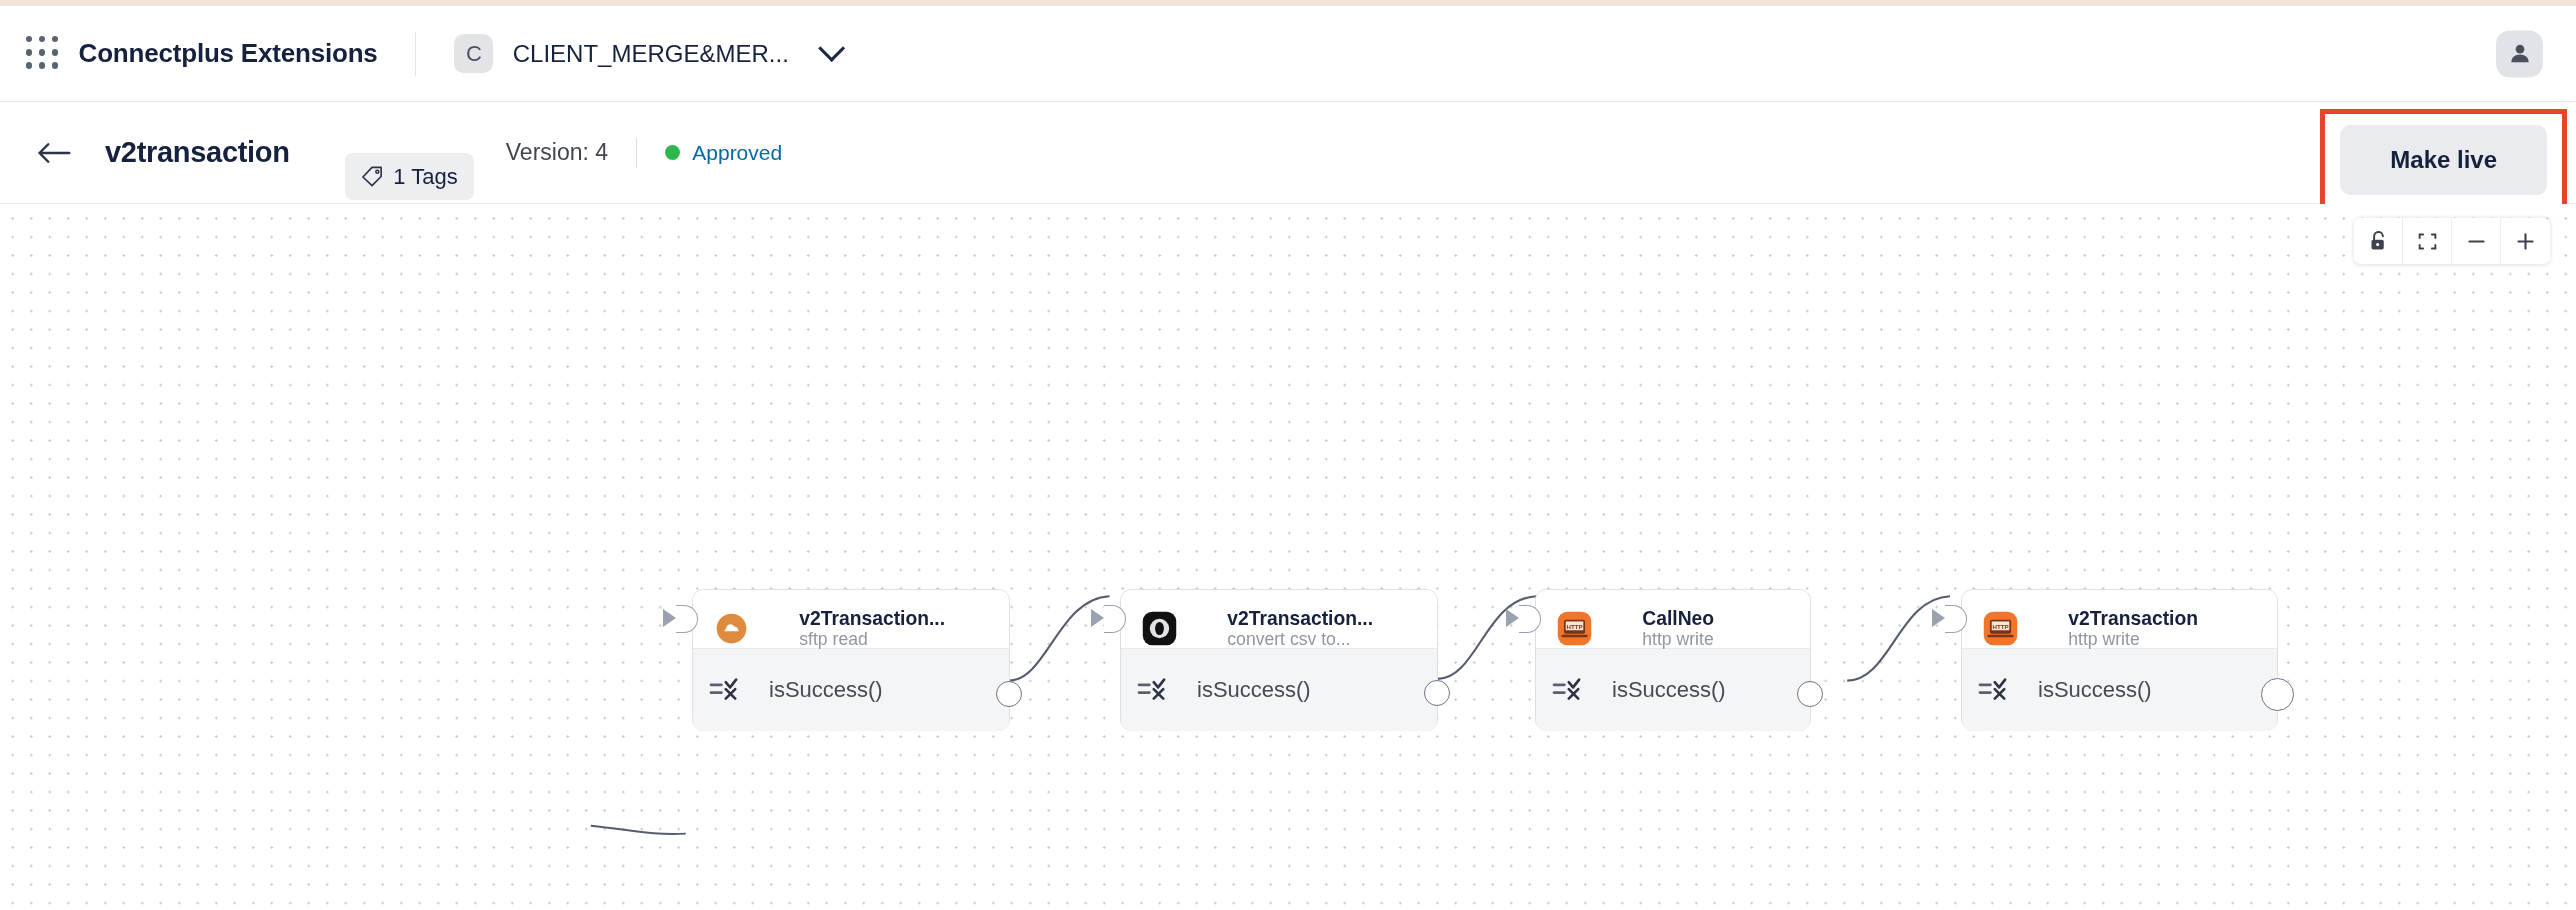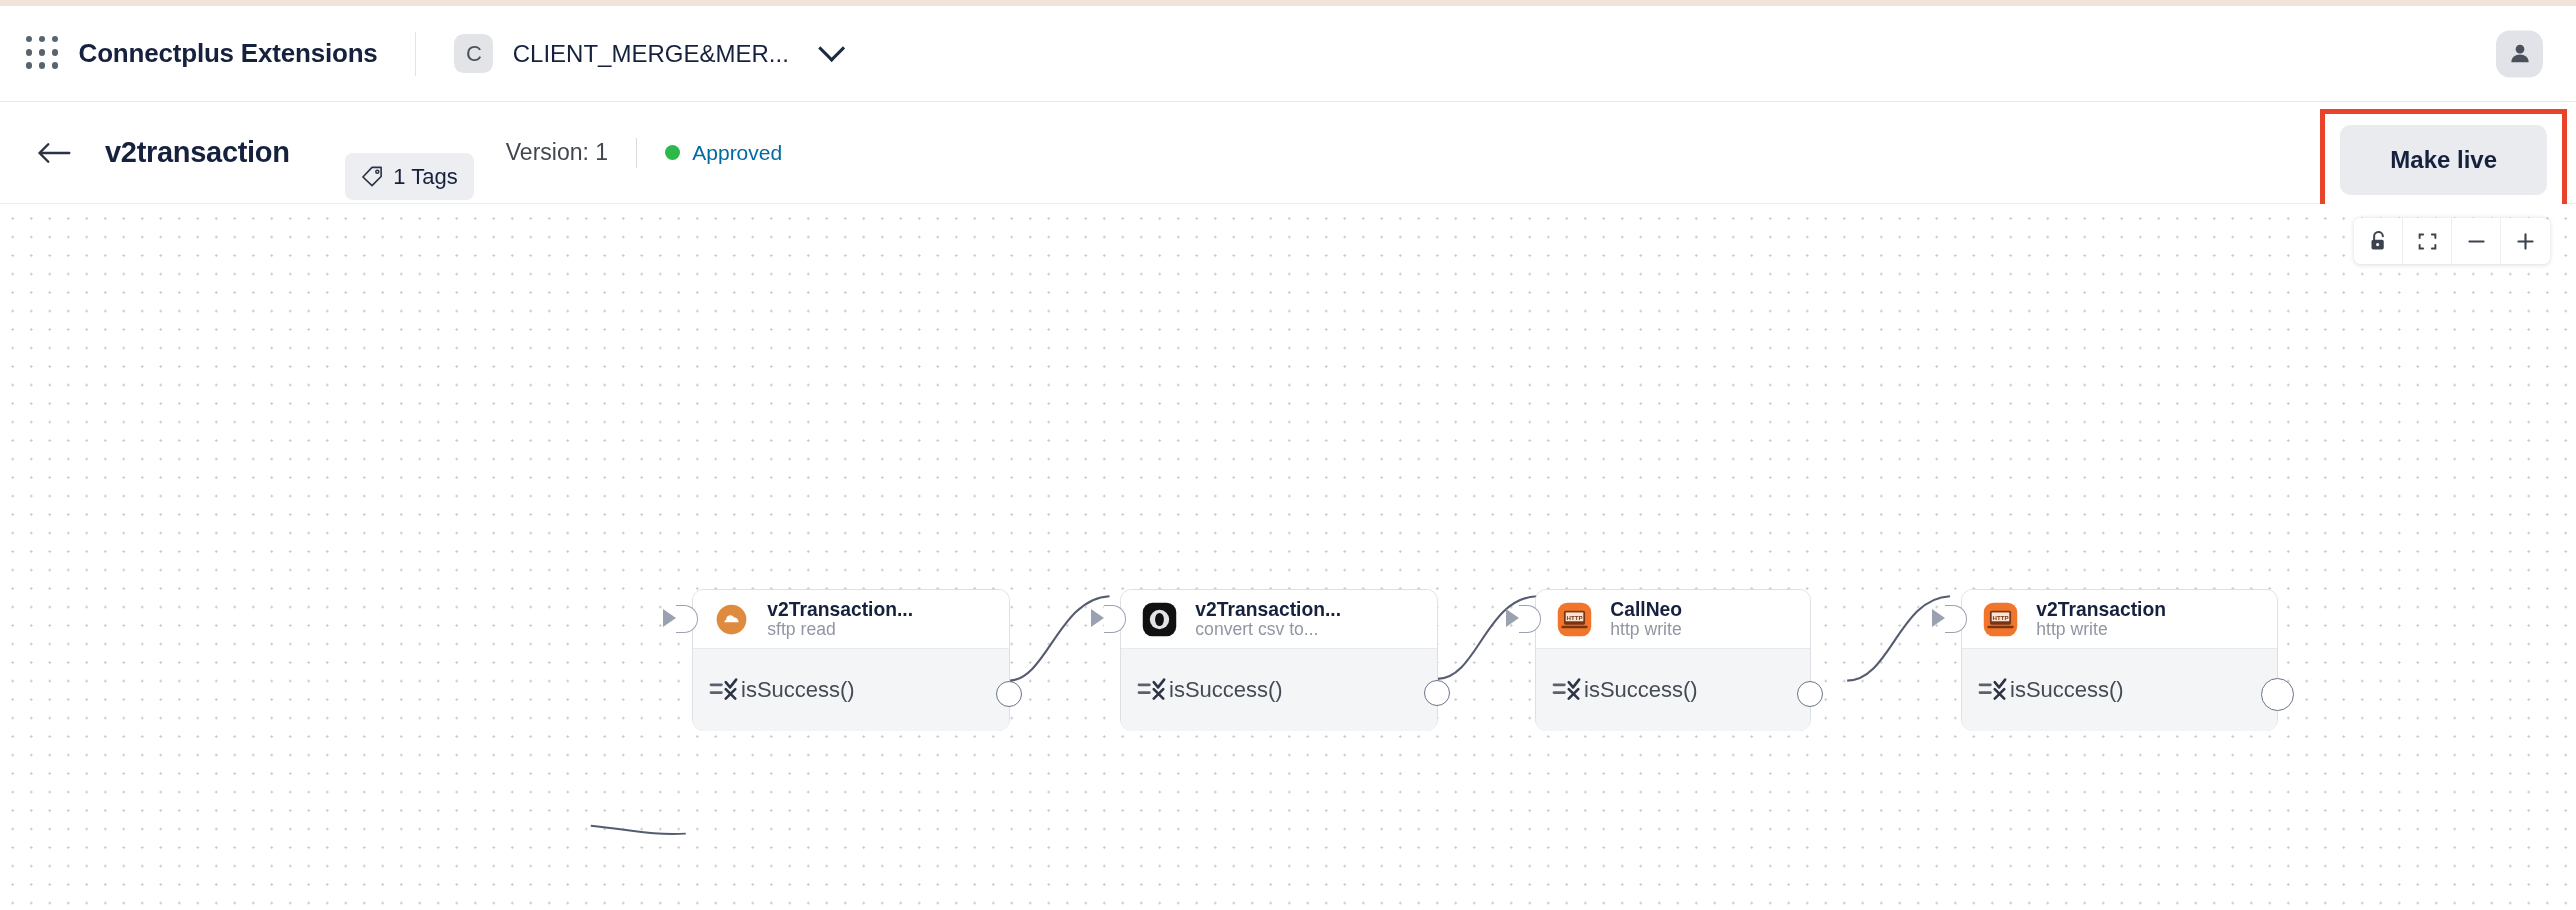--- a/index.html
+++ b/index.html
@@ -167,46 +167,47 @@
 
   
   .node {
     position: absolute;
     background: #ffffff;
     border: 1.3px solid #dcdfe4;
     border-radius: 11.4px;
     overflow: visible;
   }
   .node-head {
-    display: flex; align-items: center;
+    display: flex; align-items: flex-end;
     padding-left: 19.3px;
     height: 58px;
     background: #ffffff;
     border-radius: 10.6px 10.6px 0 0;
+    gap: 32px;
   }
   .node-icon {
     width: 39px; height: 39px; flex: 0 0 39px;
     display: flex; align-items: center; justify-content: center;
   }
   .node-texts { margin-left: 16px; line-height: 1.05; }
   .node-title {
     font-size: 19.3px; font-weight: 700; color: #16213e;
     white-space: nowrap;
   }
   .node-sub {
     margin-top: 0;
     font-size: 17.6px; color: #9097a2; white-space: nowrap;
   }
   .node-body {
     background: #f4f5f7;
     border-top: 1.3px solid #e7e9ec;
     border-radius: 0 0 10.6px 10.6px;
     height: 83px;
     display: flex; align-items: center;
-    padding-left: 16px; gap: 2px;
+    padding-left: 16px; gap: 30px;
   }
   .node-body-label { font-size: 22px; color: #454b55; }
 
   
   .port-out {
     position: absolute;
     border-radius: 50%;
     background: #ffffff;
     border: 1.6px solid #6c7486;
   }
@@ -290,21 +291,21 @@
   <div class="page-title">v2transaction</div>
 
   <div class="tags-chip">
     <svg width="23" height="23" viewBox="0 0 24 24">
       <path d="M11.5 2.5H21v9.5l-9.5 9.5L2 12.5z" fill="none" stroke="#2b3344" stroke-width="1.7" stroke-linejoin="round"></path>
       <circle cx="17" cy="7" r="1.6" fill="none" stroke="#2b3344" stroke-width="1.5"></circle>
     </svg>
     <span>1 Tags</span>
   </div>
 
-  <div class="version-txt">Version: 1</div>
+  <div class="version-txt">Version: 4</div>
   <div class="hdiv"></div>
   <div class="status">
     <div class="status-dot"></div>
     <div class="status-label">Approved</div>
   </div>
 
   <div class="makelive-wrap">
     <button class="makelive-btn">Make live</button>
   </div>
 </div>

